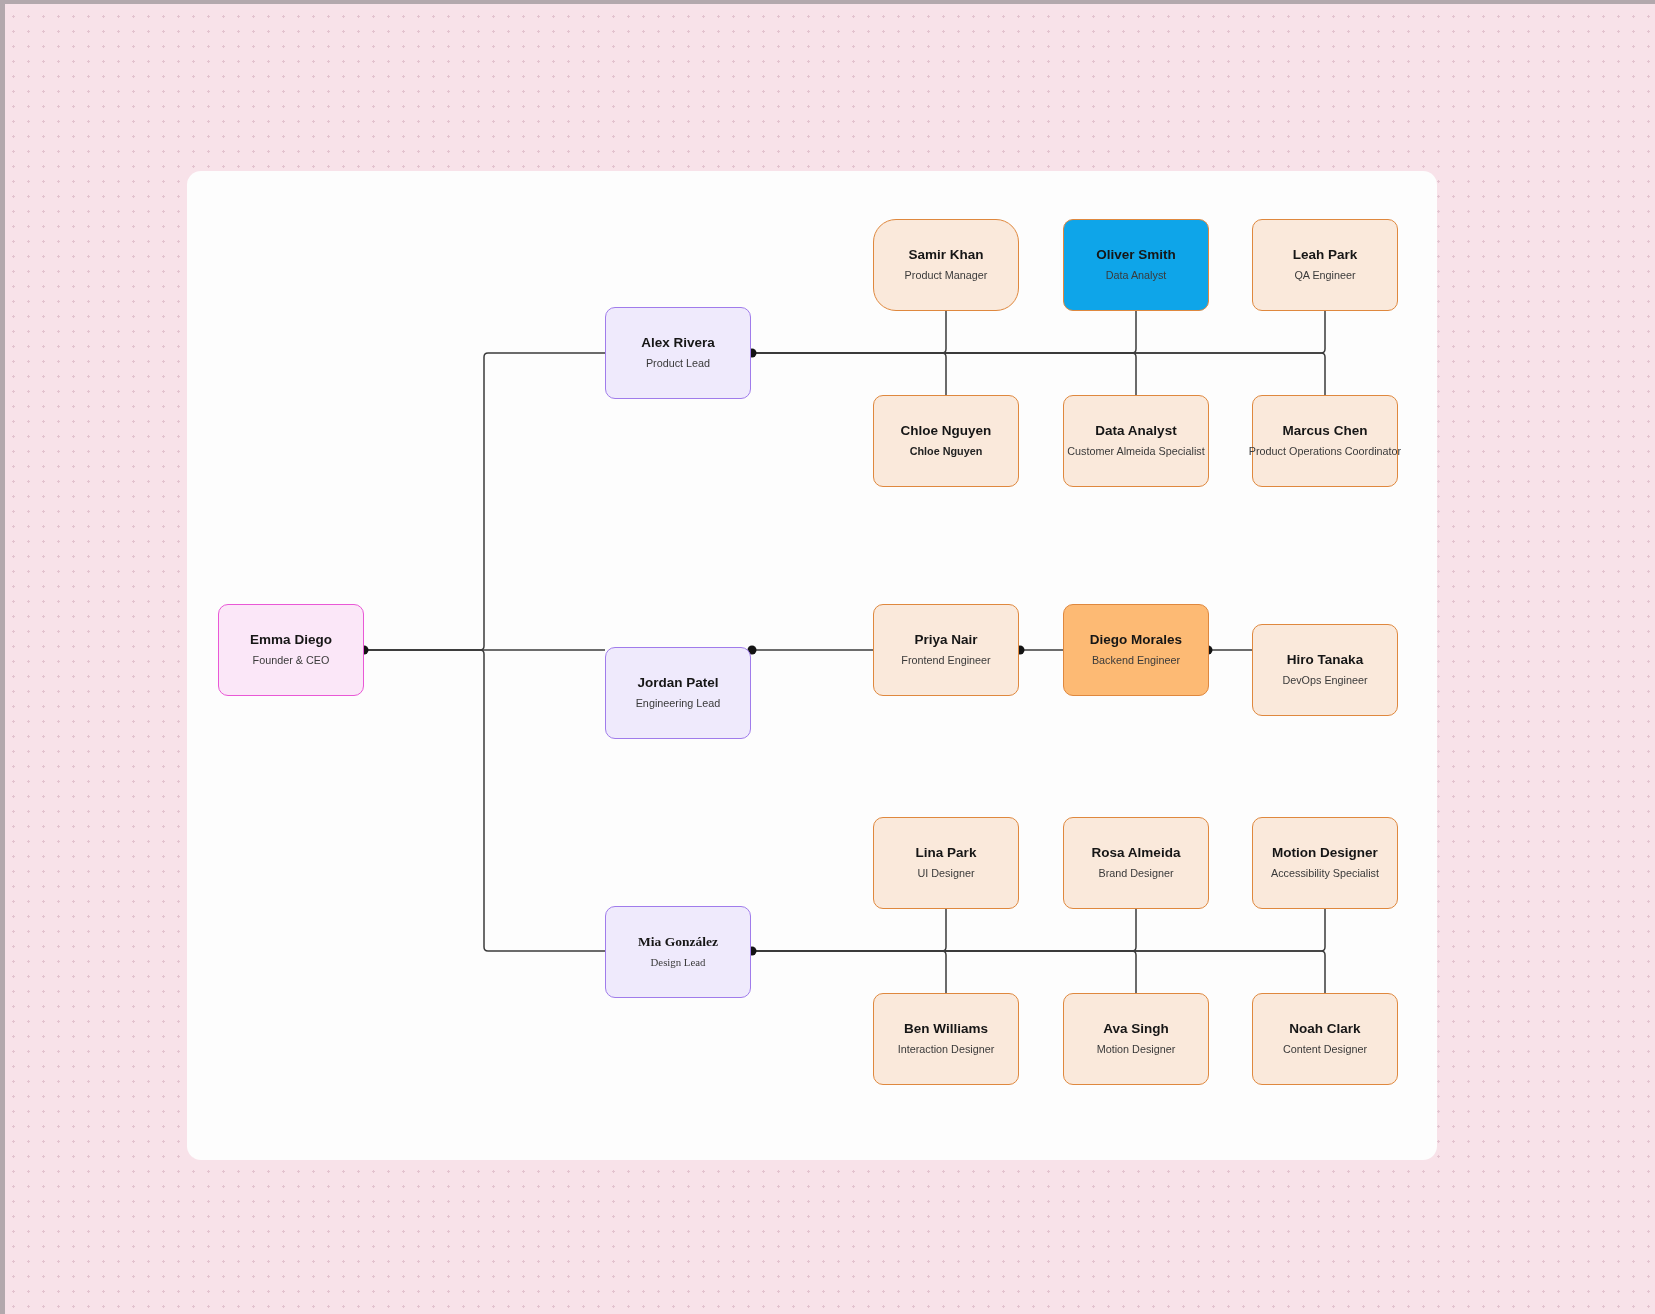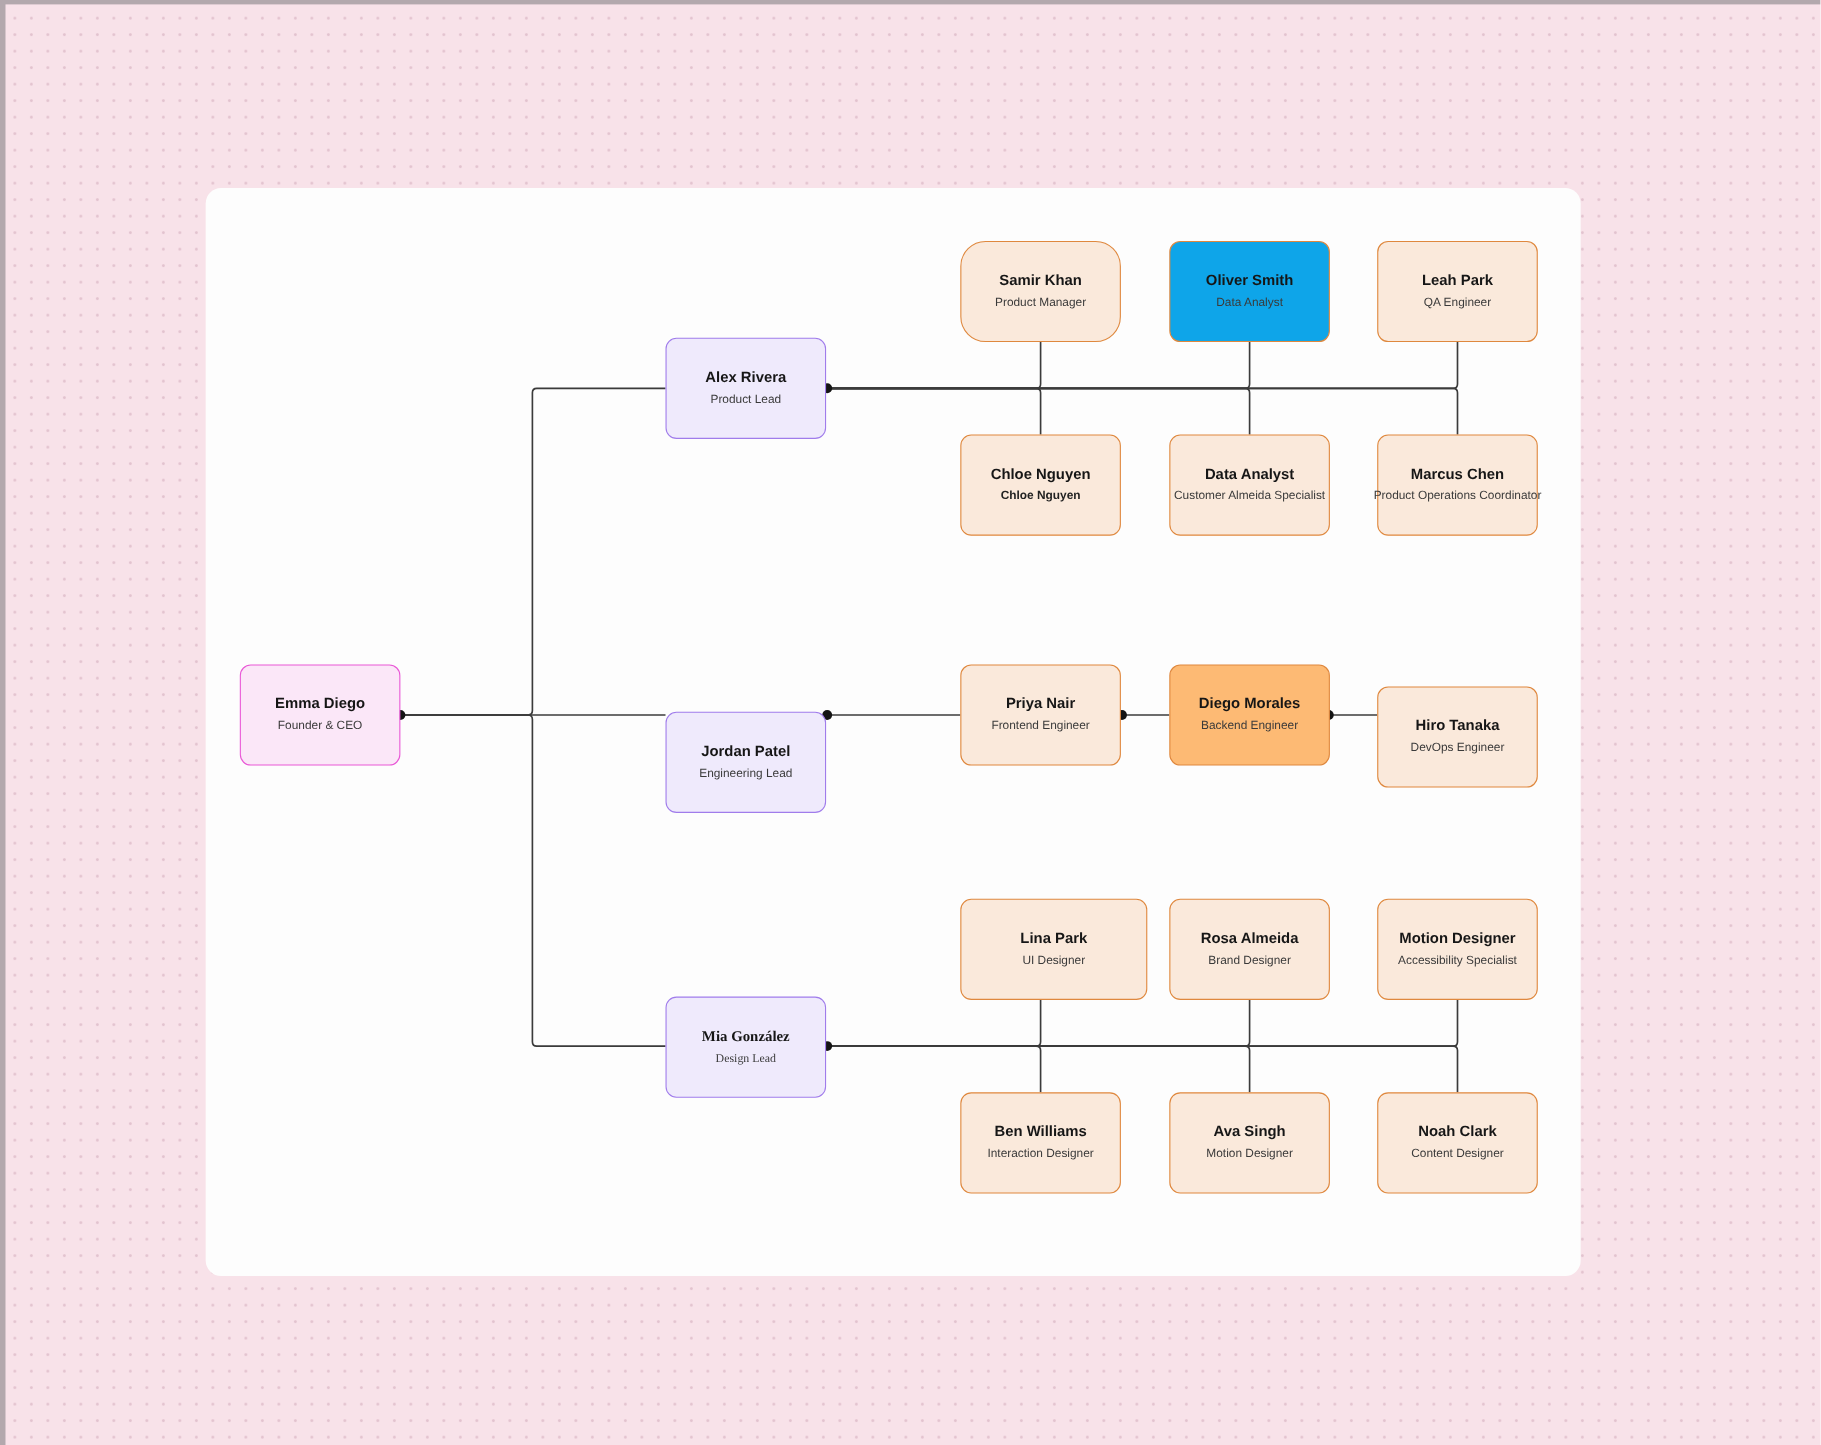--- a/index.html
+++ b/index.html
@@ -140,21 +140,21 @@
         <div class="node-role">Frontend Engineer</div>
       </div>
       <div class="node member" style="left: 876px; top: 433px; width: 146px; height: 92px; background: #fdba74; border-color: rgb(223, 136, 62);">
         <div class="node-title">Diego Morales</div>
         <div class="node-role">Backend Engineer</div>
       </div>
       <div class="node member" style="left: 1065px; top: 433px; width: 146px; height: 92px; background: rgb(250, 233, 219); border-color: rgb(223, 136, 62); margin-top: 20px;">
         <div class="node-title">Hiro Tanaka</div>
         <div class="node-role">DevOps Engineer</div>
       </div>
-      <div class="node member" style="left: 686px; top: 646px; width: 170px; height: 92px; background: rgb(250, 233, 219); border-color: rgb(223, 136, 62);">
+      <div class="node member" style="left: 686px; top: 646px; width: 146px; height: 92px; background: rgb(250, 233, 219); border-color: rgb(223, 136, 62);">
         <div class="node-title">Lina Park</div>
         <div class="node-role">UI Designer</div>
       </div>
       <div class="node member" style="left: 876px; top: 646px; width: 146px; height: 92px; background: rgb(250, 233, 219); border-color: rgb(223, 136, 62);">
         <div class="node-title">Rosa Almeida</div>
         <div class="node-role">Brand Designer</div>
       </div>
       <div class="node member" style="left: 1065px; top: 646px; width: 146px; height: 92px; background: rgb(250, 233, 219); border-color: rgb(223, 136, 62);">
         <div class="node-title">Motion Designer</div>
         <div class="node-role">Accessibility Specialist</div>

